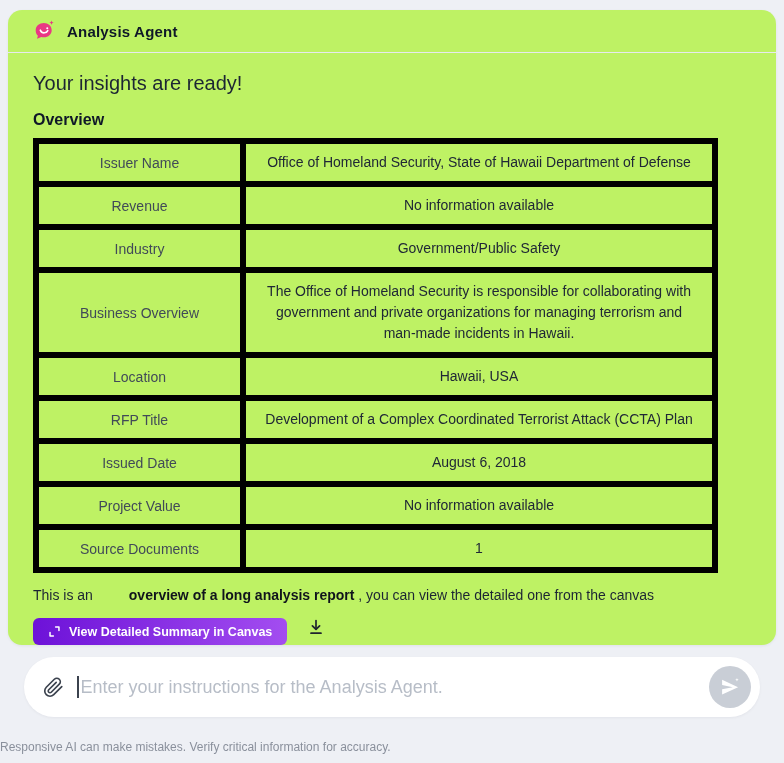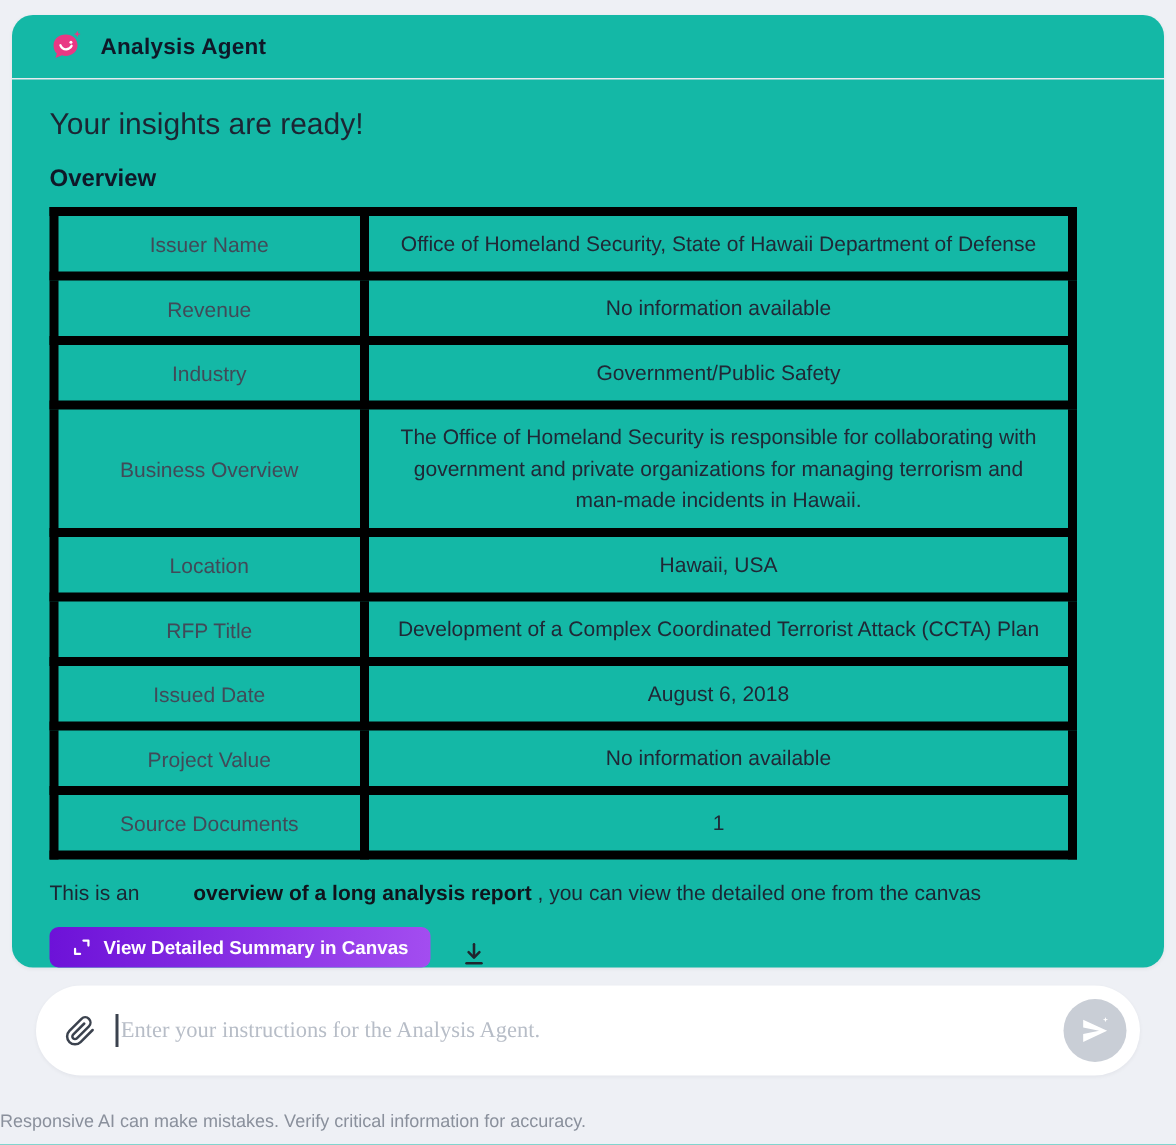--- a/index.html
+++ b/index.html
@@ -9,21 +9,21 @@
     background: #eef0f5;
     font-family: "Liberation Sans", sans-serif;
     overflow: hidden;
   }
 
   
   .card {
     position: absolute;
     left: 8px; top: 10px;
     width: 768px; height: 635px;
-    background: #14b8a6;
+    background: #bef264;
     border-radius: 14px;
     box-shadow: 0 1px 3px rgba(16,24,40,.06);
   }
   .card-header {
     height: 43px;
     display: flex;
     align-items: center;
     gap: 11px;
     padding: 0 25px;
     border-bottom: 1px solid #e7eaef;
@@ -60,21 +60,21 @@
   }
   td.cell-label { width: 207px; color: #414a58; }
   td.cell-value { color: #202836; line-height: 21px; }
 
   .footnote { margin-top: 14px; font-size: 14px; color: #1c2533; }
   .footnote b { font-weight: bold; color: #10141c; margin-left: 32px; }
 
   .actions {
     margin-top: 15px;
     display: flex;
-    align-items: flex-end;
+    align-items: flex-start;
     gap: 20px;
   }
   .canvas-btn {
     display: inline-flex;
     align-items: center;
     gap: 8px;
     height: 27px;
     padding: 0 15px;
     border: none;
     border-radius: 6px;
@@ -110,22 +110,22 @@
   .caret {
     width: 1.5px; height: 22px;
     background: #3b424e;
     animation: blink 1.1s steps(1) infinite;
   }
   @keyframes blink { 50% { opacity: 0; } }
   .composer input {
     flex: 1;
     border: none;
     outline: none;
-    font-family: Liberation Serif, serif;
-    font-size: 15px;
+    font-family: Liberation Sans, sans-serif;
+    font-size: 18px;
     color: #000000;
     background: transparent;
     margin-left: 2px;
   }
   .composer input::placeholder { color: #b7bdc7; }
   .send-btn {
     width: 42px; height: 42px;
     border-radius: 50%;
     background: #c9ced6;
     border: none;

